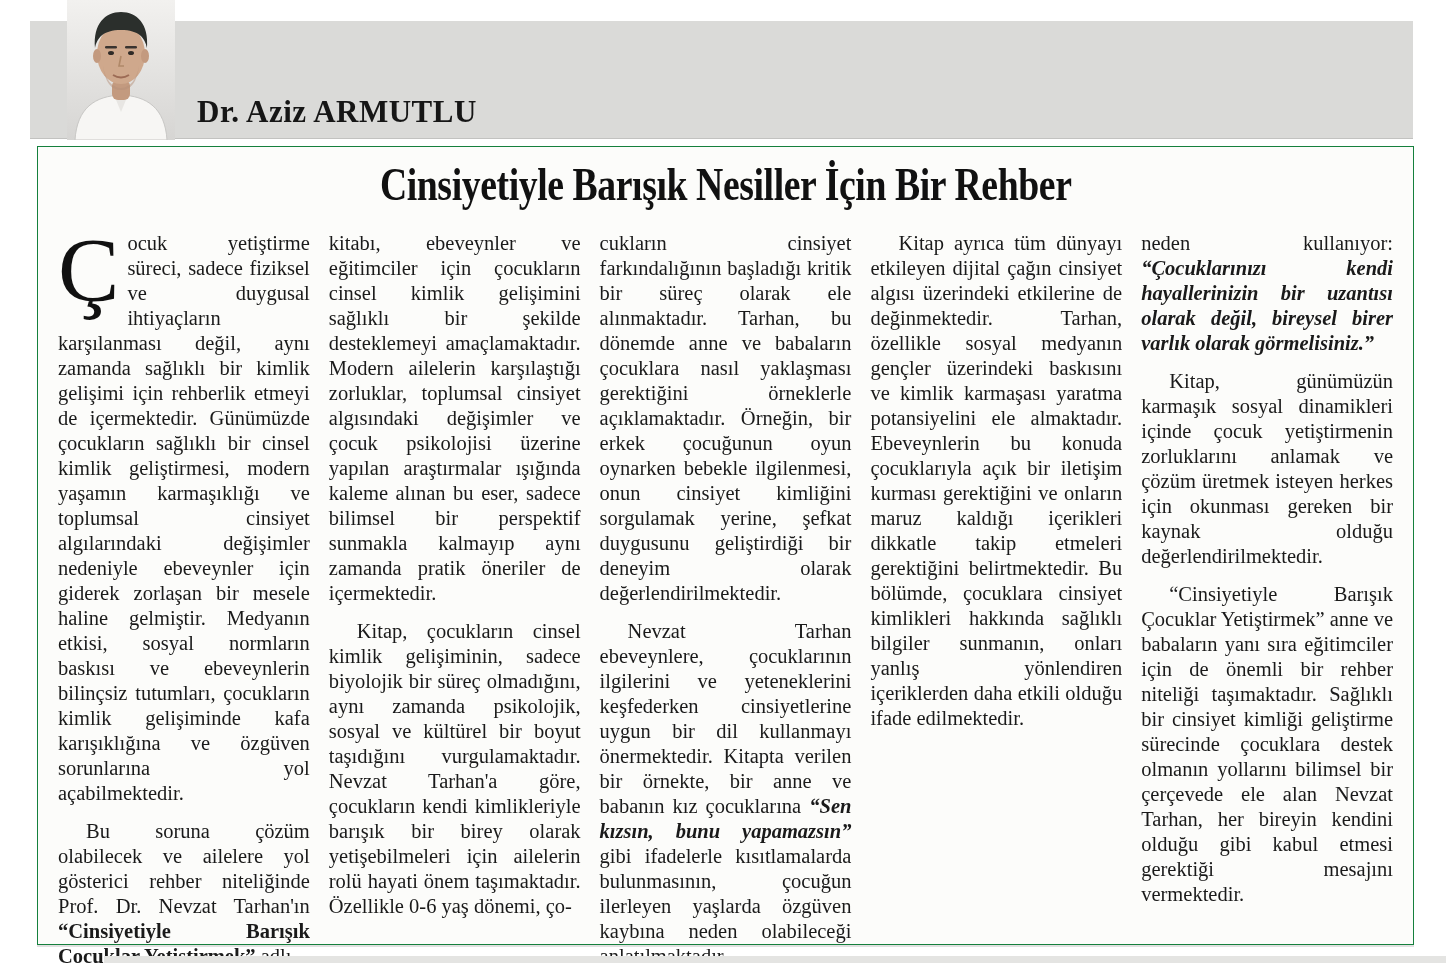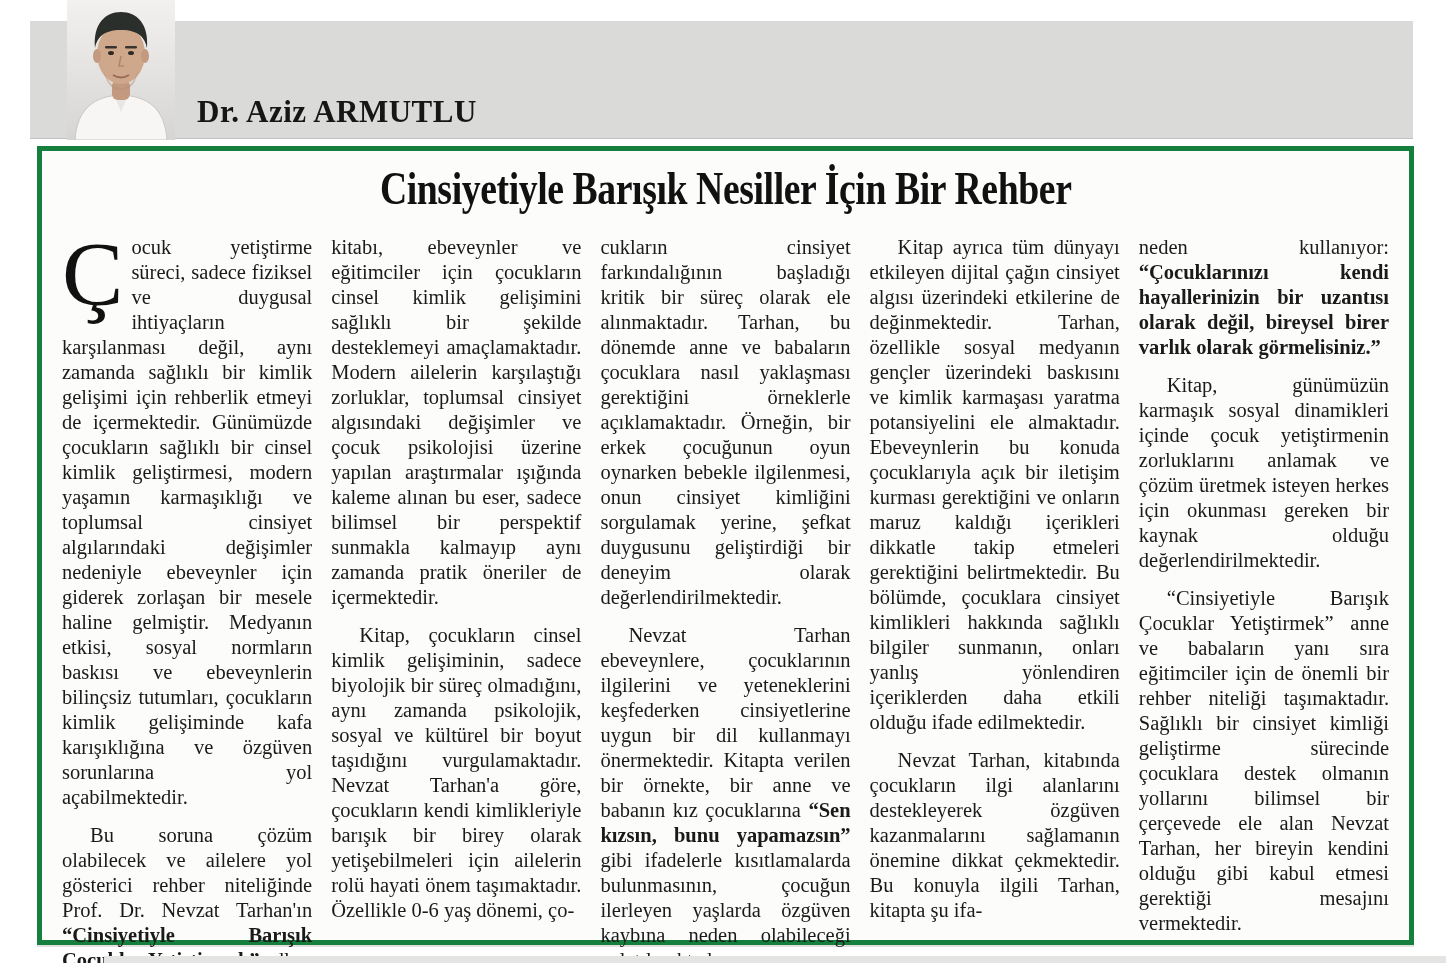--- a/index.html
+++ b/index.html
@@ -36,21 +36,21 @@
     white-space: nowrap;
   }
 
   
   .article-box {
     position: absolute;
     left: 37px; top: 146px;
     width: 1377px; height: 799px;
     box-sizing: border-box;
     background: #fcfcfa;
-    border: 5px solid #15803d;
+    border: 1px solid #15803d;
     box-shadow: 0 2px 0 rgba(0,0,0,0.12);
   }
   .headline-row {
     margin-top: 10px;
     text-align: center;
     height: 58px;
     line-height: 56px;
   }
   .headline {
     display: inline-block;
@@ -84,21 +84,21 @@
   .para.cont { text-indent: 0; }
   .para.has-drop { text-indent: 0; }
   .dropcap {
     float: left;
     font-size: 92px;
     line-height: 74px;
     padding: 2px 8px 0 0;
     color: #111111;
   }
   .seg-b  { font-weight: bold; }
-  .seg-bi { font-weight: bold; }
+  .seg-bi { font-weight: bold; font-style: italic; }
 
   .footer-strip {
     position: absolute;
     left: 104px; top: 956px;
     width: 1342px; height: 7px;
     background: #e4e4e2;
   }
 </style>
 </head>
 <body>
@@ -153,21 +153,20 @@
         <div class="col">
           <p class="para cont"><span>kitabı, ebeveynler ve eğitimciler için çocukların cinsel kimlik gelişimini sağlıklı bir şekilde desteklemeyi amaçlamaktadır. Modern ailelerin karşılaştığı zorluklar, toplumsal cinsiyet algısındaki değişimler ve çocuk psikolojisi üzerine yapılan araştırmalar ışığında kaleme alınan bu eser, sadece bilimsel bir perspektif sunmakla kalmayıp aynı zamanda pratik öneriler de içermektedir.</span></p>
           <p class="para"><span>Kitap, çocukların cinsel kimlik gelişiminin, sadece biyolojik bir süreç olmadığını, aynı zamanda psikolojik, sosyal ve kültürel bir boyut taşıdığını vurgulamaktadır. Nevzat Tarhan'a göre, çocukların kendi kimlikleriyle barışık bir birey olarak yetişebilmeleri için ailelerin rolü hayati önem taşımaktadır. Özellikle 0-6 yaş dönemi, ço-</span></p>
         </div>
         <div class="col">
           <p class="para cont"><span>cukların cinsiyet farkındalığının başladığı kritik bir süreç olarak ele alınmaktadır. Tarhan, bu dönemde anne ve babaların çocuklara nasıl yaklaşması gerektiğini örneklerle açıklamaktadır. Örneğin, bir erkek çocuğunun oyun oynarken bebekle ilgilenmesi, onun cinsiyet kimliğini sorgulamak yerine, şefkat duygusunu geliştirdiği bir deneyim olarak değerlendirilmektedir.</span></p>
           <p class="para"><span>Nevzat Tarhan ebeveynlere, çocuklarının ilgilerini ve yeteneklerini keşfederken cinsiyetlerine uygun bir dil kullanmayı önermektedir. Kitapta verilen bir örnekte, bir anne ve babanın kız çocuklarına </span><span class="seg-bi">“Sen kızsın, bunu yapamazsın”</span><span> gibi ifadelerle kısıtlamalarda bulunmasının, çocuğun ilerleyen yaşlarda özgüven kaybına neden olabileceği anlatılmaktadır.</span></p>
         </div>
         <div class="col">
           <p class="para"><span>Kitap ayrıca tüm dünyayı etkileyen dijital çağın cinsiyet algısı üzerindeki etkilerine de değinmektedir. Tarhan, özellikle sosyal medyanın gençler üzerindeki baskısını ve kimlik karmaşası yaratma potansiyelini ele almaktadır. Ebeveynlerin bu konuda çocuklarıyla açık bir iletişim kurması gerektiğini ve onların maruz kaldığı içerikleri dikkatle takip etmeleri gerektiğini belirtmektedir. Bu bölümde, çocuklara cinsiyet kimlikleri hakkında sağlıklı bilgiler sunmanın, onları yanlış yönlendiren içeriklerden daha etkili olduğu ifade edilmektedir.</span></p>
-          <p class="para"><span>Nevzat Tarhan, kitabında çocukların ilgi alanlarını destekleyerek özgüven kazanmalarını sağlamanın önemine dikkat çekmektedir. Bu konuyla ilgili Tarhan, kitapta şu ifa-</span></p>
         </div>
         <div class="col">
           <p class="para cont"><span>neden kullanıyor: </span><span class="seg-bi">“Çocuklarınızı kendi hayallerinizin bir uzantısı olarak değil, bireysel birer varlık olarak görmelisiniz.”</span></p>
           <p class="para"><span>Kitap, günümüzün karmaşık sosyal dinamikleri içinde çocuk yetiştirmenin zorluklarını anlamak ve çözüm üretmek isteyen herkes için okunması gereken bir kaynak olduğu değerlendirilmektedir.</span></p>
           <p class="para"><span>“Cinsiyetiyle Barışık Çocuklar Yetiştirmek” anne ve babaların yanı sıra eğitimciler için de önemli bir rehber niteliği taşımaktadır. Sağlıklı bir cinsiyet kimliği geliştirme sürecinde çocuklara destek olmanın yollarını bilimsel bir çerçevede ele alan Nevzat Tarhan, her bireyin kendini olduğu gibi kabul etmesi gerektiği mesajını vermektedir.</span></p>
         </div>
       </div>
   </div>
 
   <div class="footer-strip"></div>

